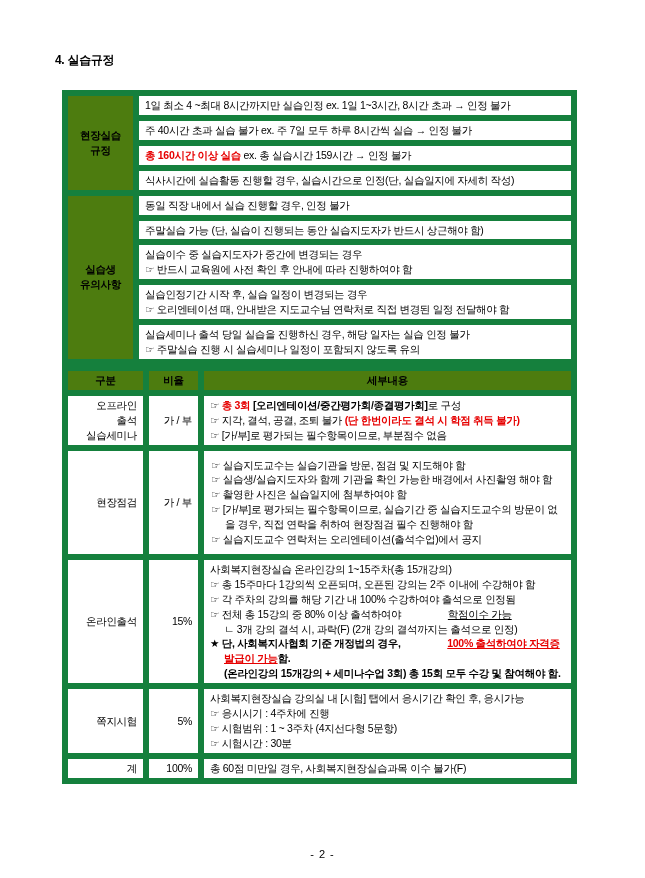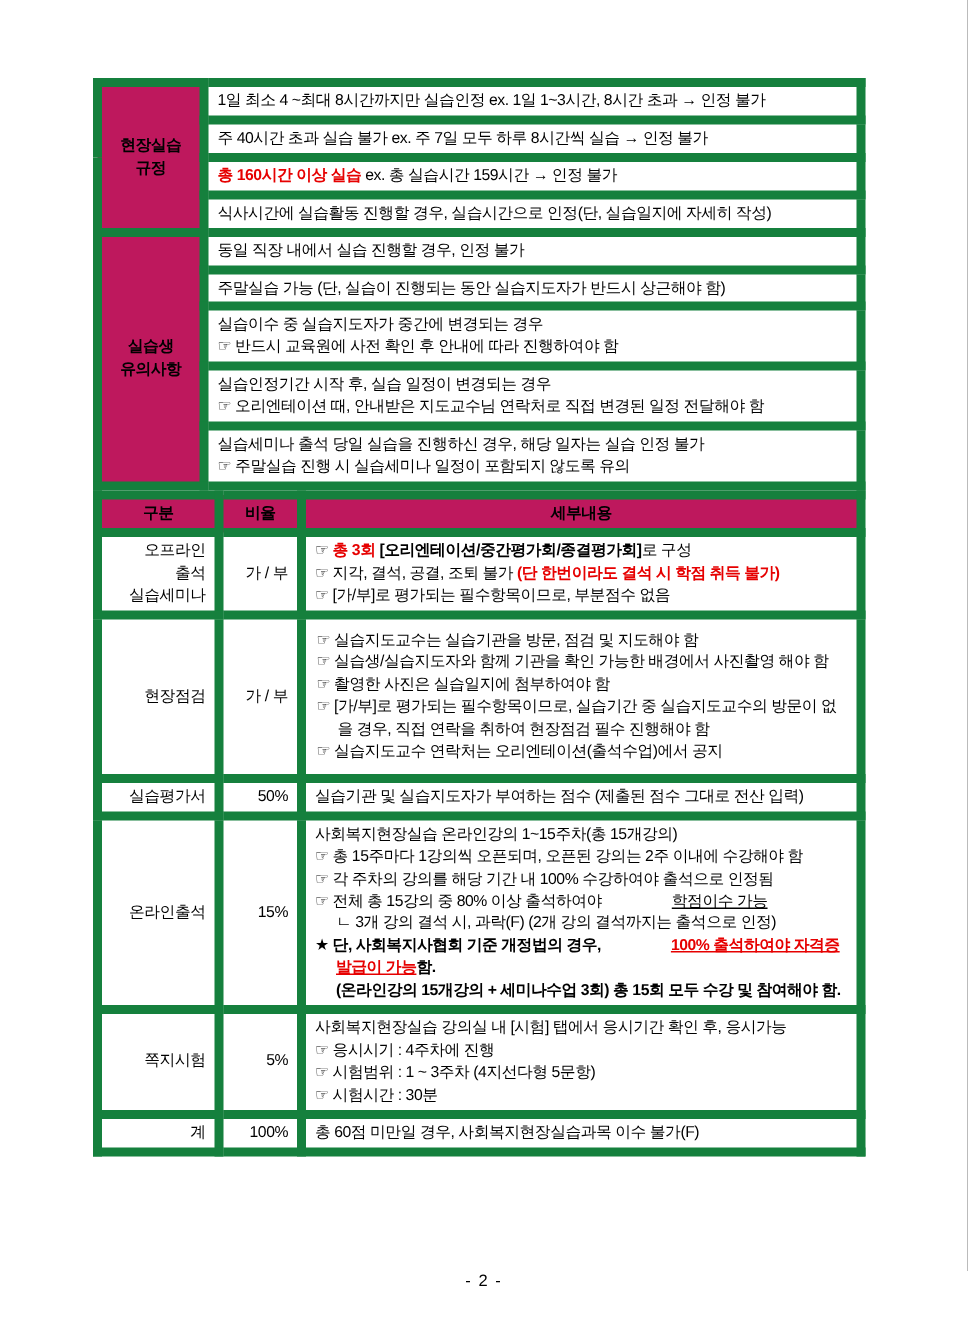--- a/index.html
+++ b/index.html
@@ -16,21 +16,21 @@
     border-collapse:collapse;table-layout:fixed;width:515px;margin-left:7px;
     border:2px solid #000;
   }
   table.doc td,table.doc th{
     border:6px solid #15803d;box-sizing:border-box;
     padding:2px 6px;vertical-align:middle;
     font-size:10.5px;line-height:1.42;letter-spacing:-0.3px;
   }
   tr.group-sep td{border-top-width:2px;}
   td.label,th.head{
-    background:#be185d;text-align:center;font-weight:bold;padding:2px 2px;
+    background:#4d7c0f;text-align:center;font-weight:bold;padding:2px 2px;
   }
   th.head{padding:3px 2px;}
   td.rlabel{text-align:right;font-weight:normal;padding:2px 2px;}
   td.ratio{text-align:right;padding:2px 2px;}
   td.content{padding:2.5px 7px;}
   td.content.tall{padding:7px 7px;}
   .line{min-height:14px;}
   .hang{padding-left:14px;text-indent:-14px;}
   .ind{padding-left:14px;}
   .red{color:#e60000;}
@@ -39,20 +39,21 @@
   .footer{
     position:absolute;left:0;bottom:18px;width:100%;
     text-align:center;font-size:11px;letter-spacing:1px;
   }
 </style>
 </head>
 <body>
 
 <div class="page">
 
+  <h2 class="sec">4. 실습규정</h2>
 
   <table class="doc">
     <colgroup>
         <col style="width:71px">
         <col>
       </colgroup>
     <tbody id="t1-body">
         <tr>
           <td class="label" rowspan="4">
             <div>현장실습</div>
@@ -148,29 +149,20 @@
           <td class="content tall">
             <div class="line hang"><span>☞ 실습지도교수는 실습기관을 방문, 점검 및 지도해야 함</span></div>
             <div class="line hang"><span>☞ 실습생/실습지도자와 함께 기관을 확인 가능한 배경에서 사진촬영 해야 함</span></div>
             <div class="line hang"><span>☞ 촬영한 사진은 실습일지에 첨부하여야 함</span></div>
             <div class="line hang"><span>☞ [가/부]로 평가되는 필수항목이므로, 실습기간 중 실습지도교수의 방문이 없을 경우, 직접 연락을 취하여 현장점검 필수 진행해야 함</span></div>
             <div class="line hang"><span>☞ 실습지도교수 연락처는 오리엔테이션(출석수업)에서 공지</span></div>
           </td>
         </tr>
         <tr>
           <td class="rlabel">
-            <div>실습평가서</div>
-          </td>
-          <td class="ratio">50%</td>
-          <td class="content">
-            <div class="line"><span>실습기관 및 실습지도자가 부여하는 점수 (제출된 점수 그대로 전산 입력)</span></div>
-          </td>
-        </tr>
-        <tr>
-          <td class="rlabel">
             <div>온라인출석</div>
           </td>
           <td class="ratio">15%</td>
           <td class="content">
             <div class="line"><span>사회복지현장실습 온라인강의 1~15주차(총 15개강의)</span></div>
             <div class="line hang"><span>☞ 총 15주마다 1강의씩 오픈되며, 오픈된 강의는 2주 이내에 수강해야 함</span></div>
             <div class="line hang"><span>☞ 각 주차의 강의를 해당 기간 내 100% 수강하여야 출석으로 인정됨</span></div>
             <div class="line hang"><span>☞ 전체 총 15강의 중 80% 이상 출석하여야 </span><span class="und">학점이수 가능</span></div>
             <div class="line ind"><span>ㄴ 3개 강의 결석 시, 과락(F) (2개 강의 결석까지는 출석으로 인정)</span></div>
             <div class="line hang"><span class="bold">★ </span><span class="bold">단, 사회복지사협회 기준 개정법의 경우, </span><span class="red bold und">100% 출석하여야 자격증 발급이 가능</span><span class="bold">함.</span></div>

